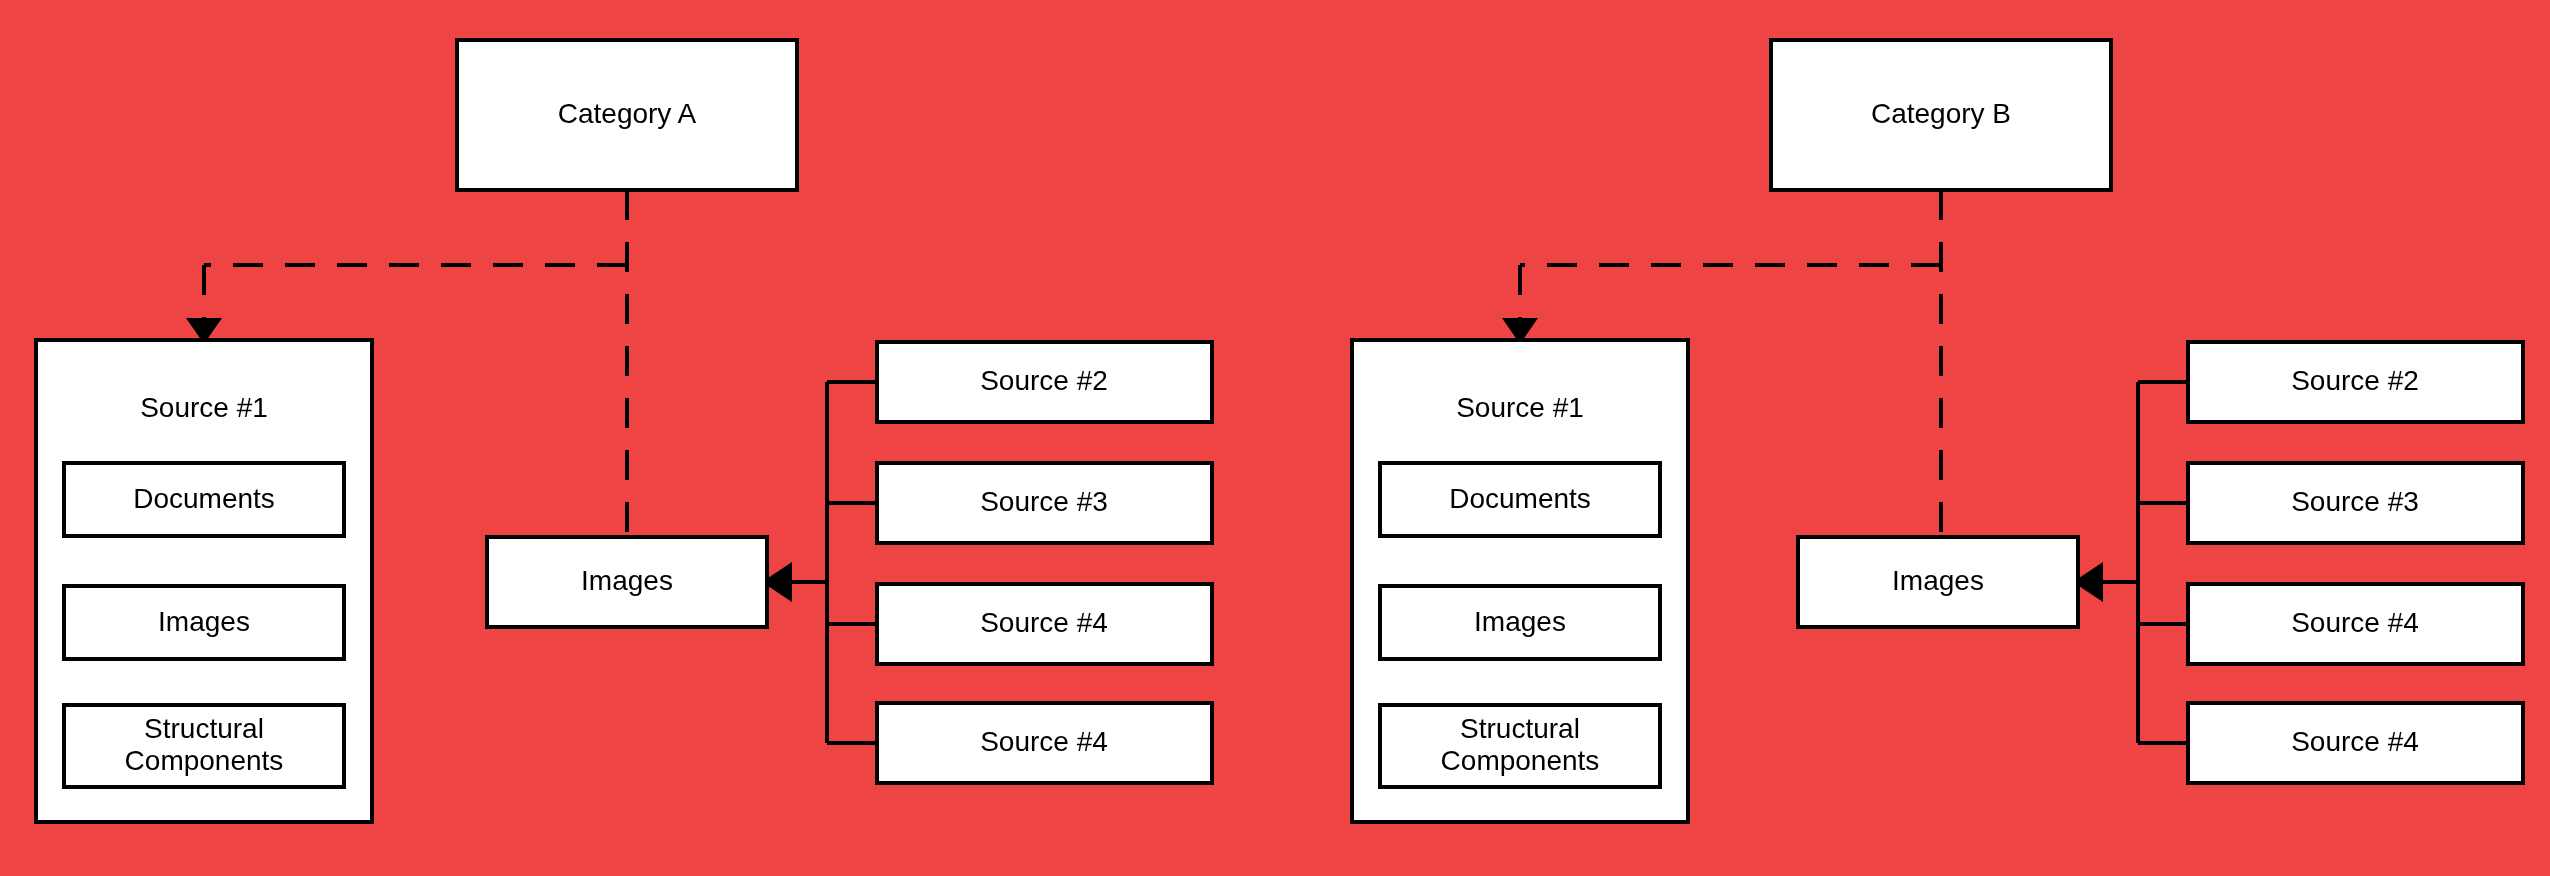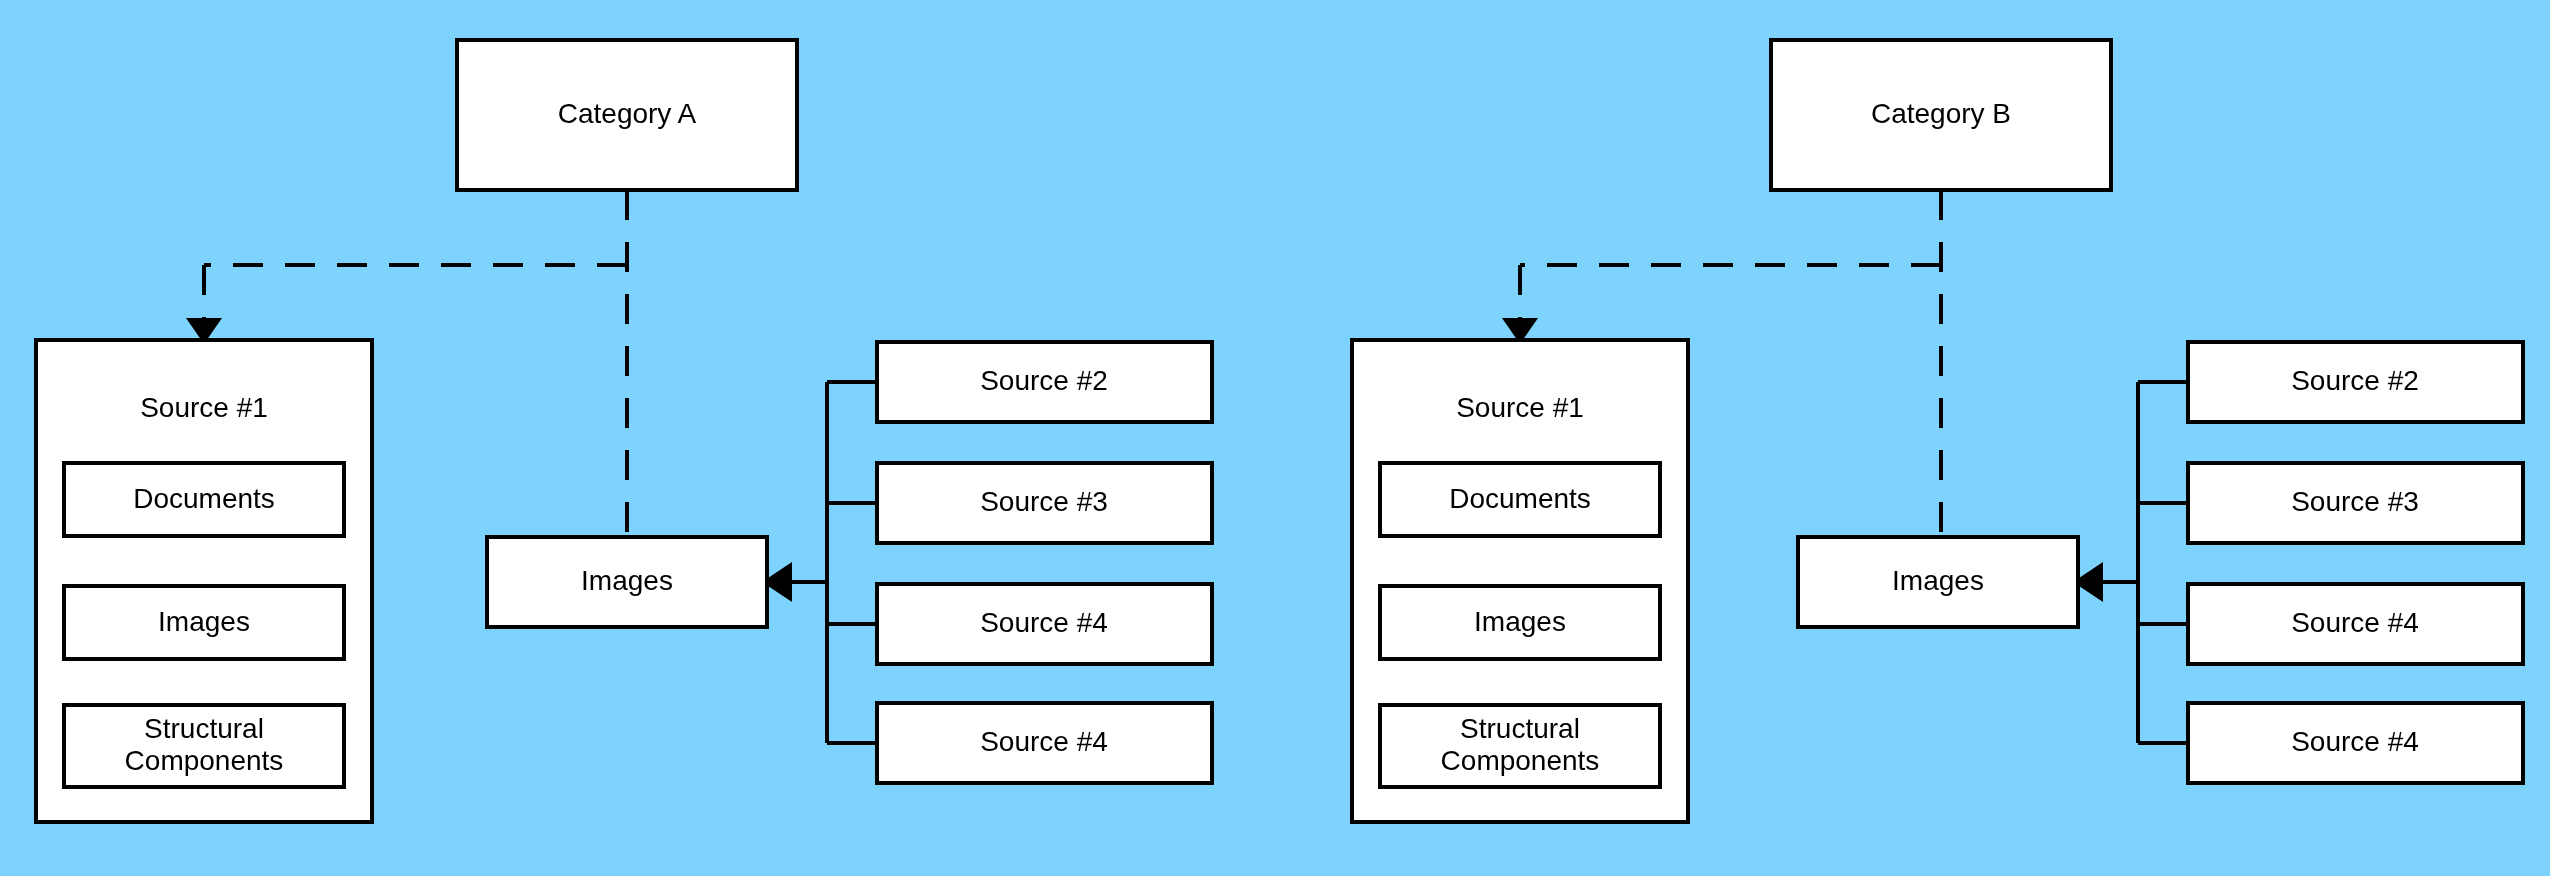--- a/index.html
+++ b/index.html
@@ -10,21 +10,21 @@
   body {
     width: 2550px;
     height: 876px;
     font-family: "Liberation Sans", sans-serif;
     overflow: hidden;
   }
   #diagram-root {
     position: relative;
     width: 2550px;
     height: 876px;
-    background: #7dd3fc;
+    background: #ef4444;
   }
   svg.diagram-canvas {
     position: absolute;
     top: 0;
     left: 0;
     width: 2550px;
     height: 876px;
     display: block;
   }
   .node-rect {

